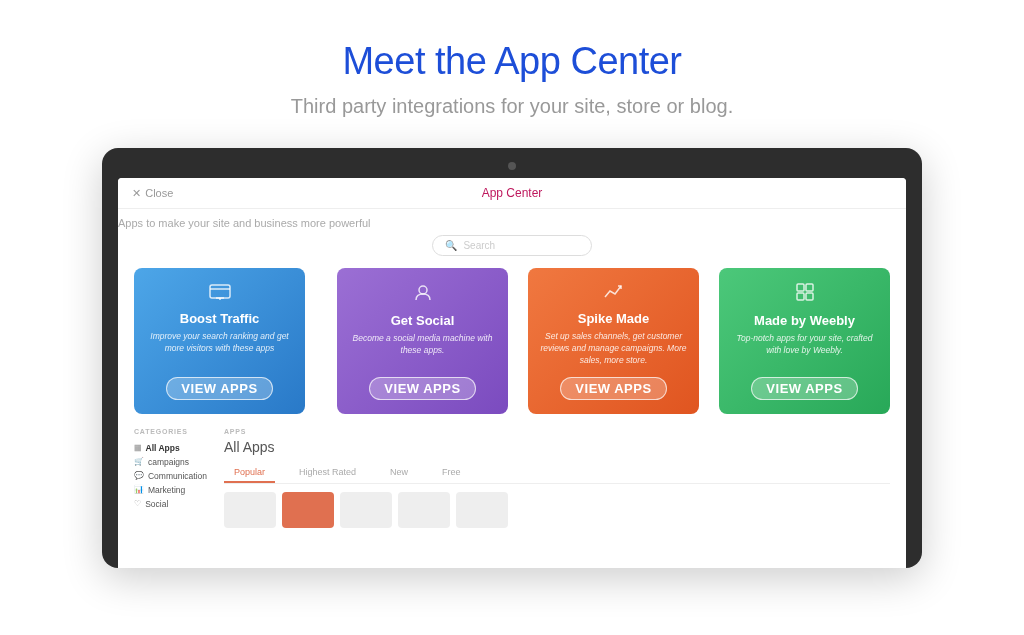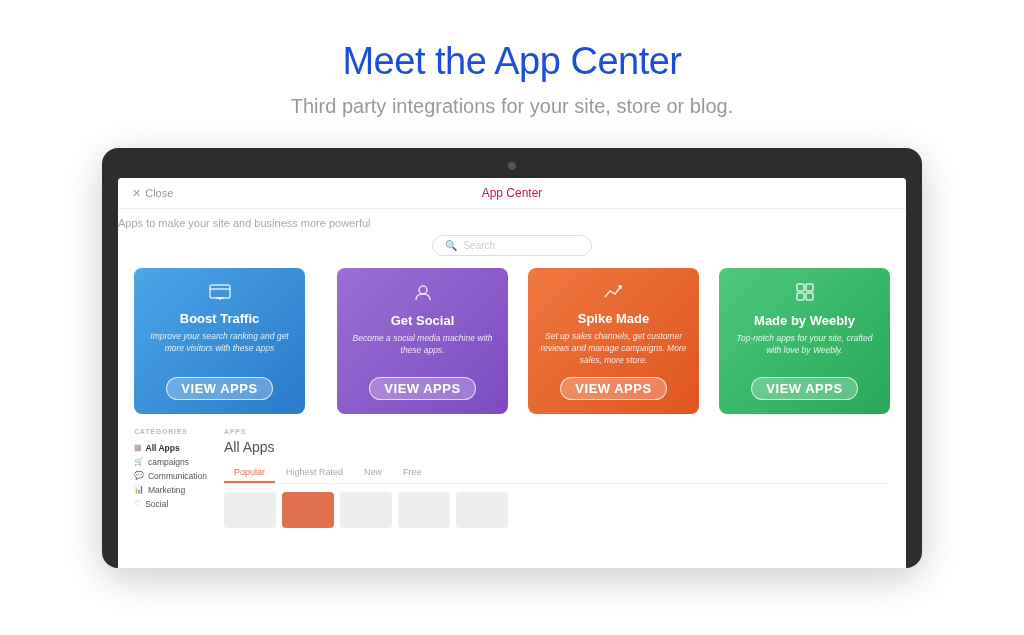--- a/index.html
+++ b/index.html
@@ -216,21 +216,21 @@
       margin-bottom: 4px;
     }
     .apps-section-title {
       font-size: 14px;
       font-weight: 400;
       color: #555;
       margin-bottom: 8px;
     }
     .apps-tabs {
       display: flex;
-      gap: 1px;
+      gap: 14px;
       border-bottom: 1px solid #eee;
       margin-bottom: 8px;
       align-items: center;
     }
     .apps-tab {
       font-size: 9px;
       color: #aaa;
       padding: 4px 10px;
       cursor: pointer;
       border-bottom: 2px solid transparent;

